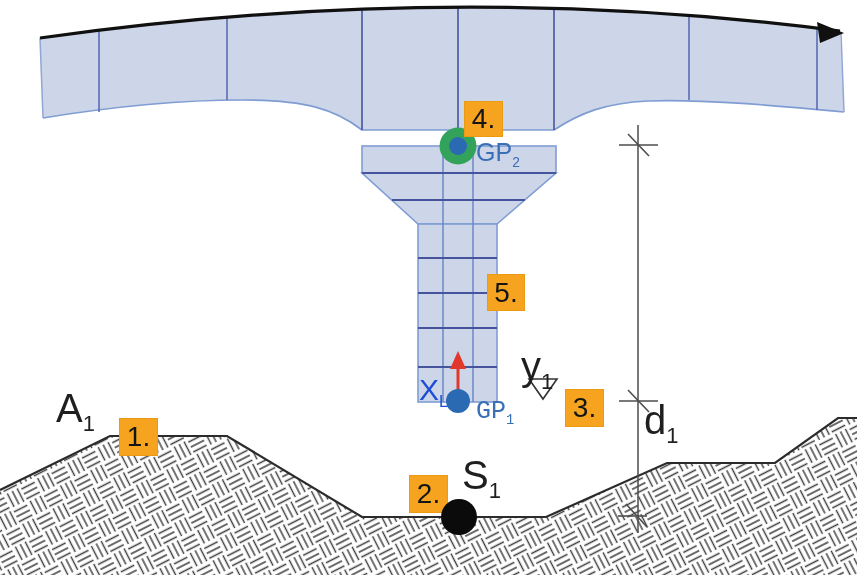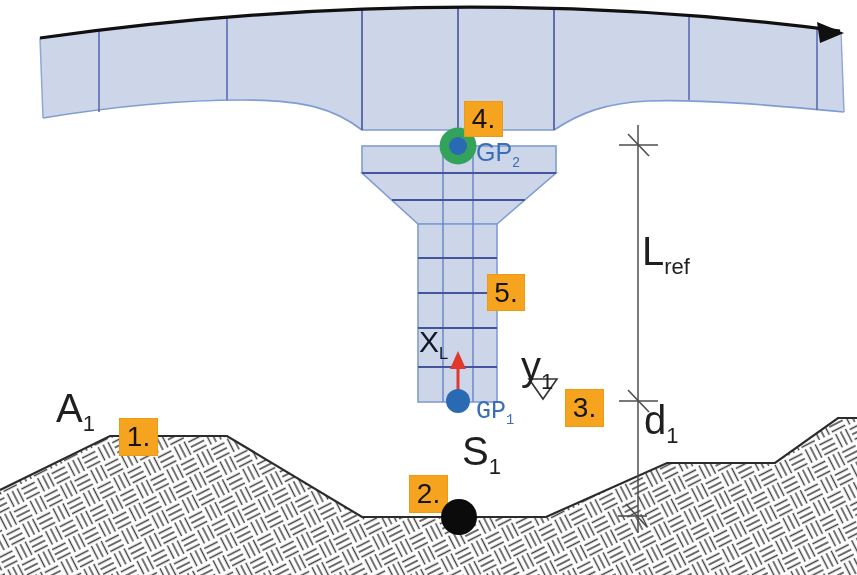--- a/index.html
+++ b/index.html
@@ -26,23 +26,23 @@
   #s1-dot{
     position:absolute;z-index:3;left:441px;top:499px;width:36px;height:36px;
     border-radius:50%;background:#0b0b0b;
   }
 
   
   .lbl{position:absolute;z-index:4;line-height:1;color:#1f1f1f;white-space:nowrap;text-align:center;}
   .lbl sub{font-size:55%;line-height:1;}
   .big{font-size:40px;}
   .blue{color:#3a6fb7;font-size:25px;}
-  .red{color:#0f172a;font-size:30px;}
+  .red{color:#1d4ed8;font-size:30px;margin-top:48px;}
   #lbl-a1{left:56px;top:388px;}
-  #lbl-s1{left:462px;top:431px;}
+  #lbl-s1{left:462px;top:455px;}
   #lbl-y1{left:521px;top:346px;}
   #lbl-d1{left:644px;top:400px;}
   #lbl-lref{left:642px;top:231px;}
   #lbl-gp2{left:476px;top:140px;}
   #lbl-gp1{left:476px;top:399px;font-family:Liberation Mono, monospace;}
   #lbl-xl{left:419px;top:327px;}
 </style>
 </head>
 <body>
 
@@ -142,21 +142,20 @@
   <div id="s1-dot"></div>
 
   <div class="lbl big" id="lbl-a1"><span>A</span><sub>1</sub></div>
 
   <div class="lbl big" id="lbl-s1"><span>S</span><sub>1</sub></div>
 
   <div class="lbl big" id="lbl-y1"><span>y</span><sub>1</sub></div>
 
   <div class="lbl big" id="lbl-d1"><span>d</span><sub>1</sub></div>
 
-  <div class="lbl big" id="lbl-lref"><span>L</span><sub>ref</sub></div>
 
   <div class="lbl blue" id="lbl-gp2"><span>GP</span><sub>2</sub></div>
 
   <div class="lbl blue" id="lbl-gp1"><span>GP</span><sub>1</sub></div>
 
   <div class="lbl red" id="lbl-xl"><span>X</span><sub>L</sub></div>
 
 </div>
 
 </body></html>

